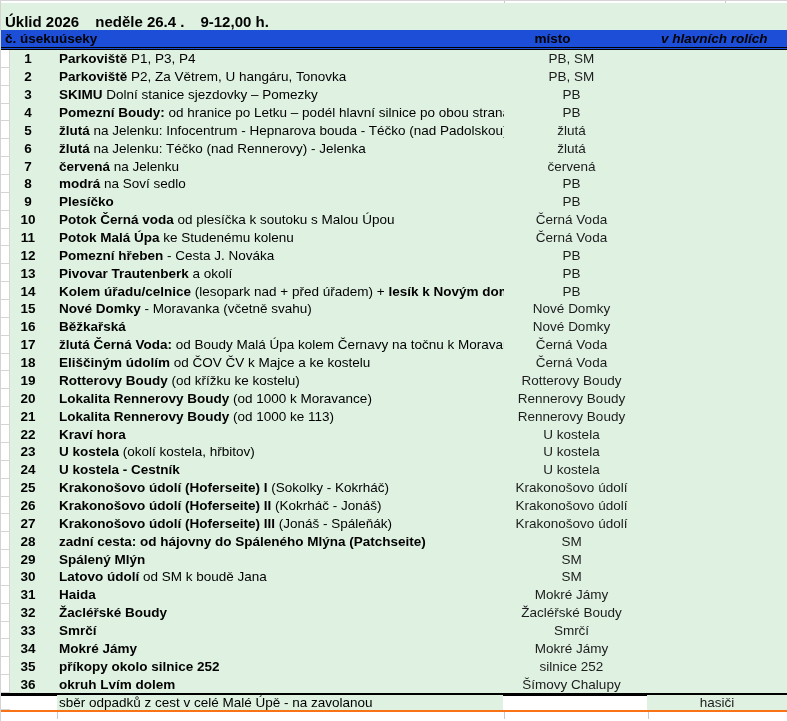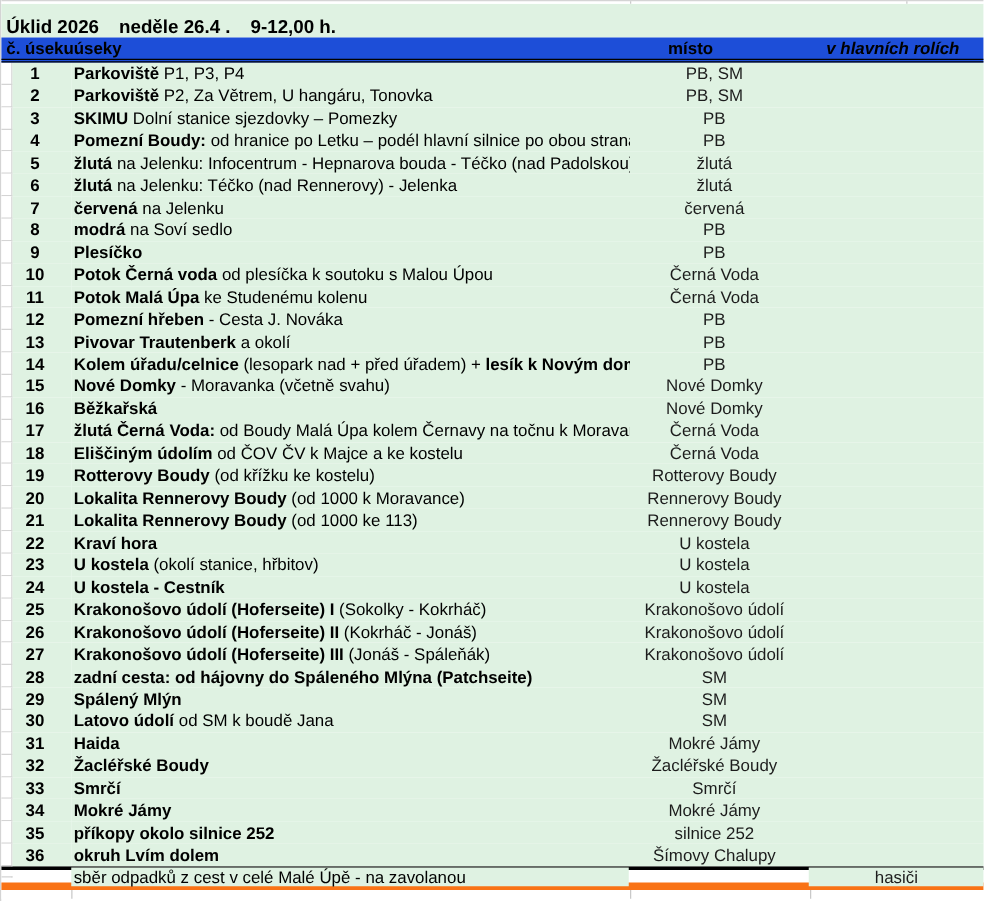--- a/index.html
+++ b/index.html
@@ -52,22 +52,22 @@
   .num{width:47px;justify-content:center;padding-right:11px;font-weight:bold;}
   .desc{width:447px;padding-left:2px;white-space:pre;overflow:visible;}
   .desc .b{font-weight:bold;}
   .misto{width:144px;justify-content:center;padding-right:9px;color:#1c1c1c;white-space:nowrap;}
   .roles{width:140px;justify-content:center;color:#1c1c1c;}
 
   .thick-border{height:3px;background:#000;}
 
   
   .footer-row{
-    height:16px;display:flex;align-items:center;
-    border-bottom:6px solid #f97316;box-sizing:border-box;
+    height:16px;display:flex;align-items:flex-end;
+    border-bottom:2px solid #f97316;box-sizing:border-box;
     font-size:13.5px;
   }
 </style>
 </head>
 <body>
 
 <div class="sheet">
 
   <div class="strip top">
     <div class="vline" style="left:503px"></div>
@@ -238,21 +238,21 @@
       <div class="row">
         <div class="c leftstrip"></div>
         <div class="c num">22</div>
         <div class="c desc"><span class="b">Kraví hora</span></div>
         <div class="c misto">U kostela</div>
         <div class="c roles"></div>
       </div>
       <div class="row">
         <div class="c leftstrip"></div>
         <div class="c num">23</div>
-        <div class="c desc"><span class="b">U kostela</span><span> (okolí stanice, hřbitov)</span></div>
+        <div class="c desc"><span class="b">U kostela</span><span> (okolí kostela, hřbitov)</span></div>
         <div class="c misto">U kostela</div>
         <div class="c roles"></div>
       </div>
       <div class="row">
         <div class="c leftstrip"></div>
         <div class="c num">24</div>
         <div class="c desc"><span class="b">U kostela - Cestník</span></div>
         <div class="c misto">U kostela</div>
         <div class="c roles"></div>
       </div>

